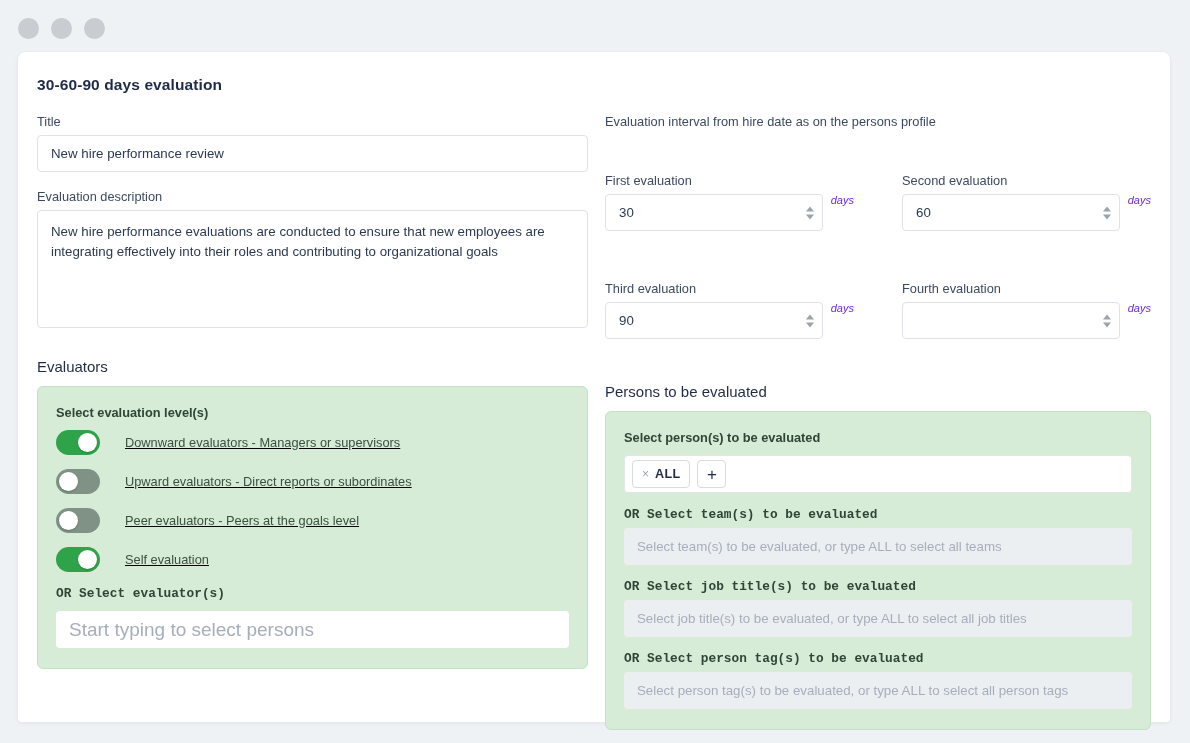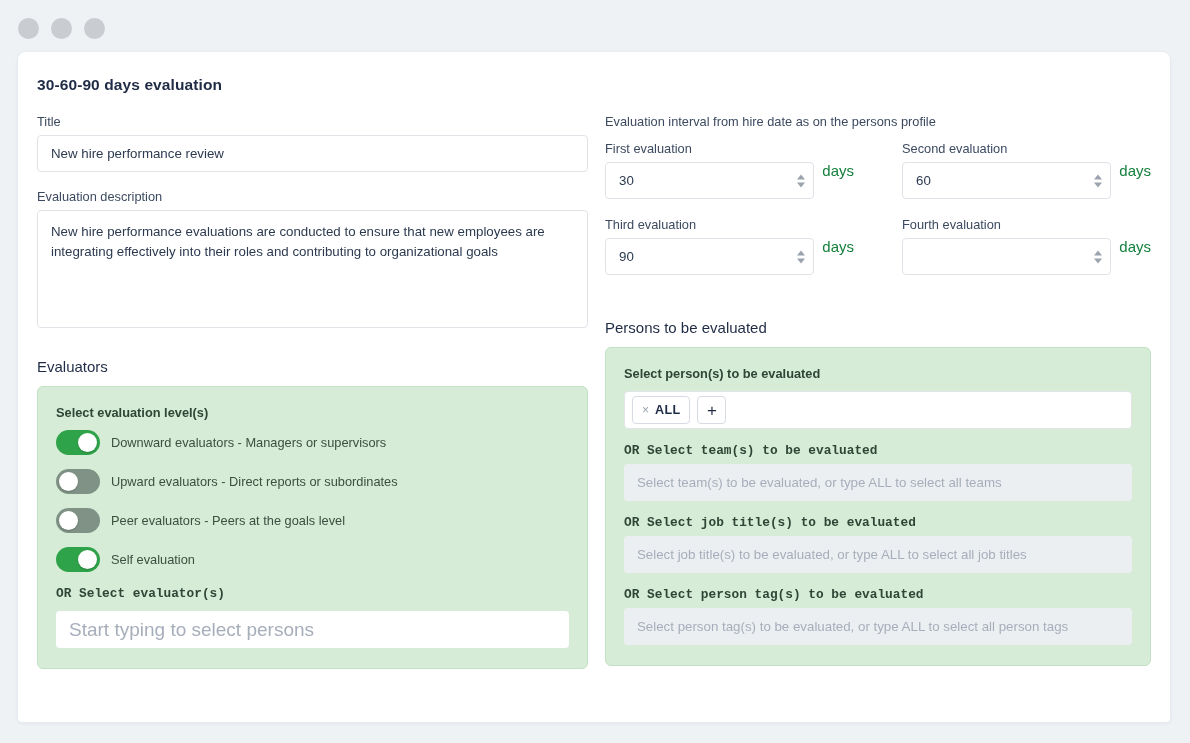--- a/index.html
+++ b/index.html
@@ -46,49 +46,49 @@
     width:100%;box-sizing:border-box;height:118px;
     border:1px solid #dfe3e8;border-radius:4px;background:#fff;
     font-size:13.3px;color:#2c3a50;line-height:20px;
     padding:11px 13px;
   }
   .gap{height:17px;}
 
   
   .interval-header{font-size:12.8px;color:#3c4a60;margin-bottom:12px;}
   .grid2{display:flex;gap:48px;}
-  .cellcol{width:249px;}
+  .cellcol{width:249px;margin-top:32px;}
   .numrow{display:flex;align-items:flex-start;gap:8px;}
   .numfield{
     position:relative;width:218px;height:37px;box-sizing:border-box;
     border:1px solid #dfe3e8;border-radius:4px;background:#fff;
     font-size:13.3px;color:#2c3a50;padding:0 28px 0 13px;line-height:35px;
   }
   .spinner{
     position:absolute;right:8px;top:50%;transform:translateY(-50%);
     display:flex;flex-direction:column;gap:3px;align-items:center;
   }
   .tri-up,.tri-dn{width:0;height:0;border-left:4px solid transparent;border-right:4px solid transparent;}
   .tri-up{border-bottom:5px solid #9aa3ae;}
   .tri-dn{border-top:5px solid #9aa3ae;}
-  .days{font-size:15px;color:#15803d;}
+  .days{font-size:11px;color:#6d28d9;font-style:italic;}
 
   
   .section-h{
     font-size:15px;color:#1f2b45;margin-bottom:11px;
   }
 
   .green-panel{
     background:#d6ecd6;border:1px solid #c3e2c3;border-radius:6px;
     box-sizing:border-box;padding:18px 18px 20px 18px;
   }
   .panel-label{font-size:12.8px;color:#2f4536;margin-bottom:10px;display:block;font-weight:bold;}
   .panel-label.sub{margin-top:14px;font-family:Liberation Mono, monospace;}
 
-  .toggle-row{display:flex;align-items:center;gap:11px;margin-bottom:14px;}
+  .toggle-row{display:flex;align-items:center;gap:25px;margin-bottom:14px;text-decoration:underline;}
   .switch{
     width:44px;height:25px;border-radius:13px;position:relative;flex:none;
   }
   .switch.on{background:#2fa34a;}
   .switch.off{background:#7f9285;}
   .knob{
     position:absolute;top:3px;width:19px;height:19px;border-radius:50%;background:#fff;
     box-shadow:0 1px 2px rgba(0,0,0,.2);
   }
   .switch.on .knob{right:3px;}

